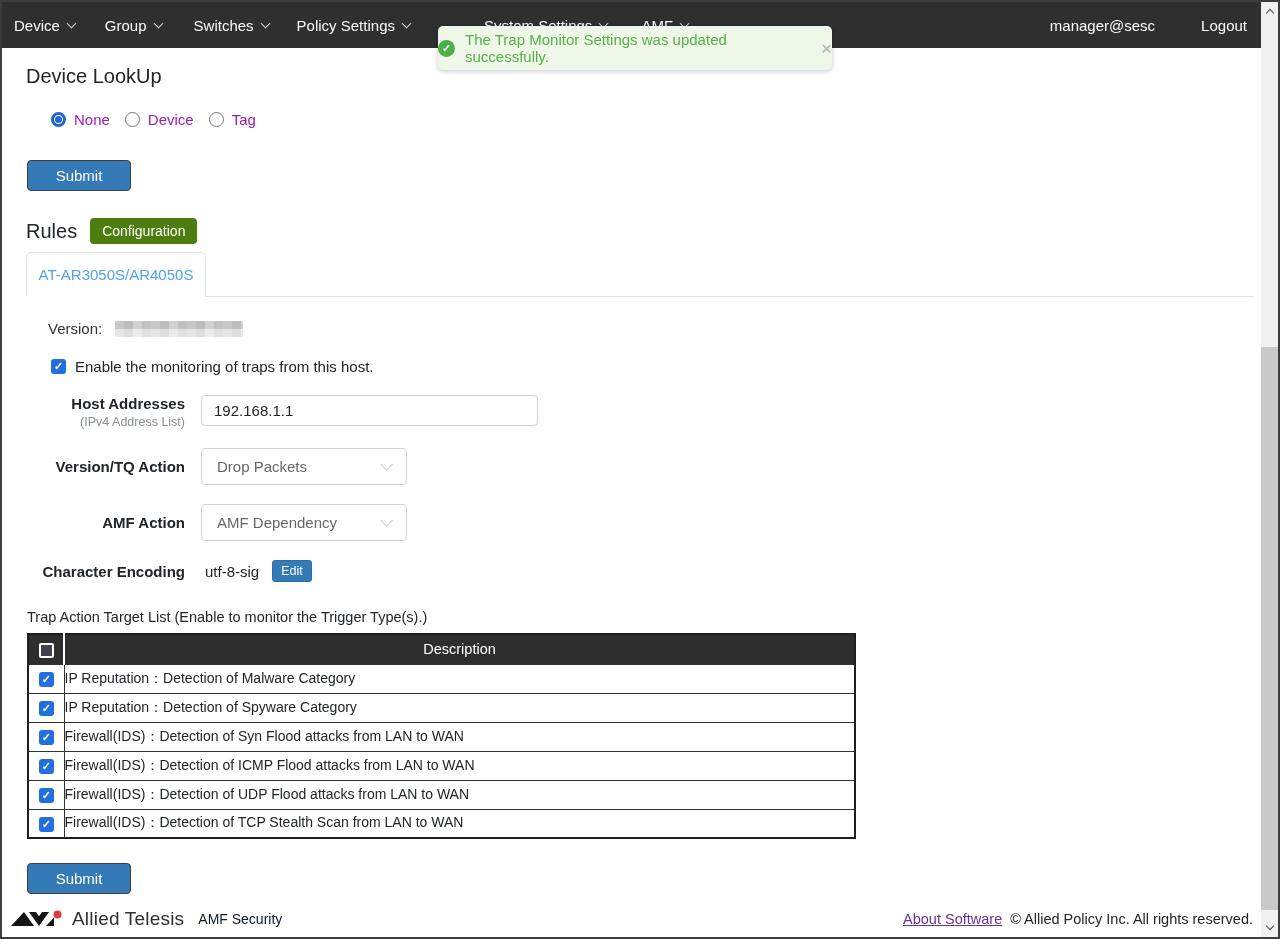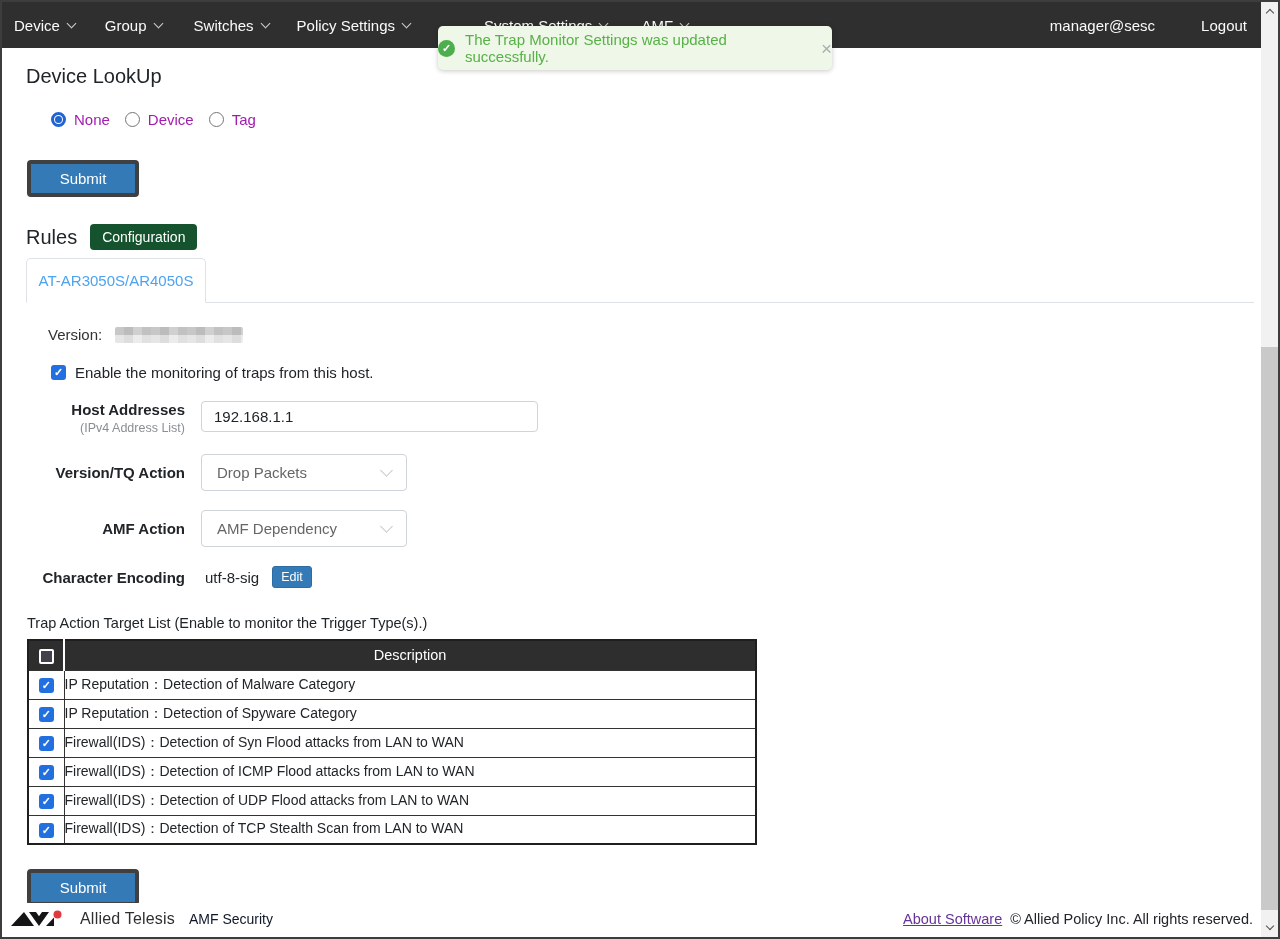--- a/index.html
+++ b/index.html
@@ -39,27 +39,27 @@
   .main { position:absolute; top:46px; left:0; width:100%; padding:16px 24px 0; }
   .h-section { font-size:20px; font-weight:400; color:#212529; margin:0; line-height:1.2; }
 
   .radio-row { margin:23px 0 0 25px; display:flex; align-items:center; gap:15px;
                font-size:15px; color:#a21caf; }
   .radio-opt { display:flex; align-items:center; gap:8px; cursor:pointer; }
   .radio { width:15px; height:15px; border:1px solid #767676; border-radius:50%; background:#fff; flex:none; }
   .radio.selected { border:3px solid #2265d0; position:relative; }
   .radio.selected::after { content:""; position:absolute; inset:1px; border-radius:50%; background:#2265d0; }
 
-  .btn-primary { background:#337ab7; color:#fff; border:4px solid #404040; border-radius:4px;
-                 font-size:15px; padding:6px 0; width:112px; cursor:pointer; font-family:inherit; }
+  .btn-primary { background:#337ab7; color:#fff; border:1px solid #404040; border-radius:4px;
+                 font-size:15px; padding:6px 0; width:104px; cursor:pointer; font-family:inherit; }
   .submit-top { margin:32px 0 0 1px; display:block; }
   .submit-bottom { margin:24px 0 0 1px; display:block; }
 
   .rules-head { margin-top:27px; display:flex; align-items:center; gap:13px; }
-  .badge-info { background:#14532d; color:#fff; font-size:14px; padding:5px 12px; border-radius:4px; }
+  .badge-info { background:#4d7c0f; color:#fff; font-size:14px; padding:5px 12px; border-radius:4px; }
 
   .tabs { margin-top:9px; border-bottom:1px solid #dee2e6; height:44px; position:relative; }
   .tab { position:absolute; left:0; bottom:-1px; width:180px; height:45px; background:#fff;
          border:1px solid #dee2e6; border-bottom:1px solid #fff; border-radius:5px 5px 0 0;
          display:flex; align-items:center; justify-content:center; color:#4da3f2; font-size:15px; cursor:pointer; }
 
   .version-row { margin:23px 0 0 22px; display:flex; align-items:center; gap:13px; font-size:15px; color:#333; }
   .redacted { width:128px; height:16px; border-radius:2px;
     background-image:
       repeating-linear-gradient(0deg, rgba(255,255,255,.38) 0 8px, rgba(110,110,110,.14) 8px 16px),
@@ -81,36 +81,36 @@
   .select { width:206px; height:37px; border:1px solid #ced4da; border-radius:4px; background:#fff;
             display:flex; align-items:center; justify-content:space-between; padding:0 15px;
             font-size:15px; color:#666; cursor:pointer; }
   .caret-lg { width:9px; height:9px; border-right:1.5px solid #c3c9cf; border-bottom:1.5px solid #c3c9cf;
               transform:rotate(45deg); margin-top:-5px; flex:none; }
   .encoding-value { font-size:15px; color:#212529; margin:0 13px 0 4px; }
   .btn-edit { background:#337ab7; border:1px solid #2e6da4; color:#fff; font-size:12.5px;
               padding:3px 8px; border-radius:3px; cursor:pointer; font-family:inherit; }
 
   .trap-title { margin:27px 0 0 1px; font-size:14.5px; color:#212529; }
-  .trap-table { margin:8px 0 0 1px; border-collapse:collapse; width:730px; font-size:14px;
+  .trap-table { margin:8px 0 0 1px; border-collapse:collapse; width:829px; font-size:14px;
                 color:#212529; border:2px solid #1f1f1f; }
   .trap-table th { background:#2e2e2e; height:30px; padding:0; }
   .th-check { width:36px; border-right:2px solid #fff; text-align:center; }
   .th-desc { color:#fff; font-weight:400; text-align:center; font-size:14.5px; }
   .trap-table td { border:1px solid #333; height:29px; padding:0; }
   .td-check { width:36px; text-align:center; }
   .td-check .checkbox { vertical-align:middle; }
   .td-desc { padding-left:13px; }
   .checkbox-dark { width:15px; height:15px; border:2px solid #fff; background:#42424c; border-radius:2px;
                    display:inline-block; vertical-align:middle; cursor:pointer; }
 
   
   .footer { position:absolute; left:0; right:15px; bottom:0; height:34px; background:#fff;
             display:flex; align-items:center; padding:0 10px 2px 8px; }
-  .brand-text { font-size:16px; color:#2f2f2f; margin-left:16px; letter-spacing:.2px; white-space:nowrap; }
+  .brand-text { font-size:19px; color:#2f2f2f; margin-left:8px; letter-spacing:.2px; white-space:nowrap; }
   .product-text { font-size:14px; color:#0f172a; margin-left:14px; white-space:nowrap; }
   .footer-right { margin-left:auto; display:flex; align-items:center; gap:8px; font-size:14.5px; color:#212529; }
   .about-link { color:#663399; text-decoration:underline; cursor:pointer; }
 
   
   .scrollbar { position:absolute; top:0; right:0; bottom:0; width:17px; background:#f1f1f1; z-index:20; }
   .sb-btn { position:absolute; left:0; width:17px; height:17px; display:flex; align-items:center;
             justify-content:center; cursor:pointer; }
   .sb-up { top:1px; } .sb-down { bottom:1px; }
   .chev-up { width:6px; height:6px; border-left:1.6px solid #505050; border-top:1.6px solid #505050;

